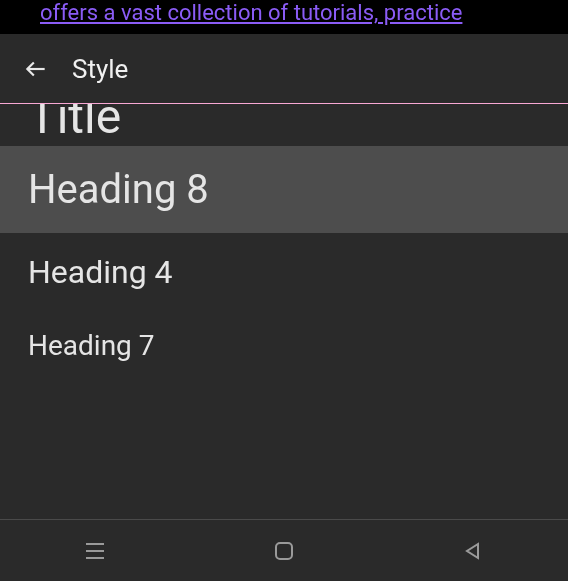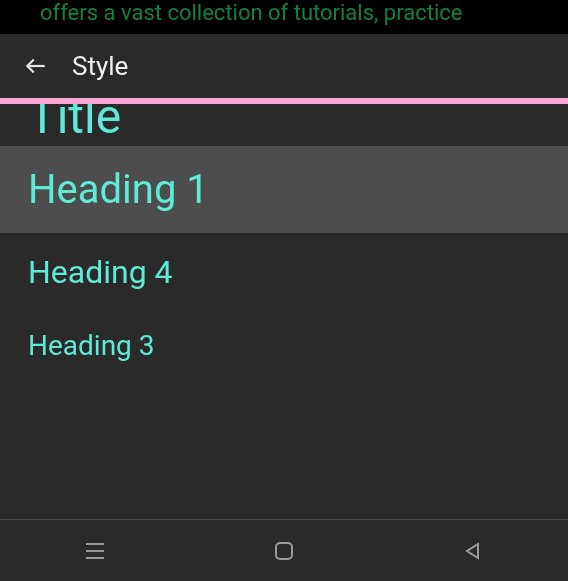--- a/index.html
+++ b/index.html
@@ -6,31 +6,32 @@
   html, body { width: 568px; height: 581px; overflow: hidden; }
   body {
     background: #2a2a2a;
     font-family: -apple-system, BlinkMacSystemFont, "Segoe UI", Roboto, sans-serif;
     color: #e8e8e8;
     display: flex;
     flex-direction: column;
   }
   .top-banner {
     background: #000;
-    color: #15803d;
+    color: #8b5cf6;
     font-size: 22px;
     padding: 0 20px 8px 40px;
     line-height: 1.2;
+    text-decoration: underline;
   }
   .header {
     display: flex;
     align-items: center;
     height: 70px;
     padding: 0 12px;
-    border-bottom: 6px solid #f9a8d4;
+    border-bottom: 1px solid #f9a8d4;
   }
   .back-icon {
     width: 48px;
     height: 48px;
     display: flex;
     align-items: center;
     justify-content: center;
     color: #e8e8e8;
   }
   .back-icon svg { width: 26px; height: 26px; stroke: #e8e8e8; stroke-width: 2; fill: none; }
@@ -40,21 +41,21 @@
     margin-left: 12px;
     color: #f0f0f0;
   }
   .style-list {
     flex: 1;
     display: flex;
     flex-direction: column;
   }
   .style-item {
     padding: 14px 28px;
-    color: #5eead4;
+    color: #e5e5e5;
   }
   .style-item.title-cut {
     font-size: 48px;
     font-weight: 400;
     padding-top: 0;
     padding-bottom: 10px;
     line-height: 0.8;
     overflow: hidden;
     height: 42px;
     display: flex;
@@ -90,23 +91,23 @@
     <svg viewBox="0 0 24 24">
         <line x1="20" y1="12" x2="4" y2="12"></line>
         <polyline points="10 6 4 12 10 18"></polyline>
       </svg>
   </div>
   <div class="header-title">Style</div>
 </div>
 
 <div class="style-list">
   <div class="style-item title-cut">Title</div>
-  <div class="style-item style-h1">Heading 1</div>
+  <div class="style-item style-h1">Heading 8</div>
   <div class="style-item style-h2">Heading 4</div>
-  <div class="style-item style-h3">Heading 3</div>
+  <div class="style-item style-h3">Heading 7</div>
 </div>
 
 <div class="navbar">
   <div class="nav-btn">
     <svg width="22" height="18" viewBox="0 0 22 18">
         <line x1="2" y1="2" x2="20" y2="2"></line>
         <line x1="2" y1="9" x2="20" y2="9"></line>
         <line x1="2" y1="16" x2="20" y2="16"></line>
       </svg>
   </div>

